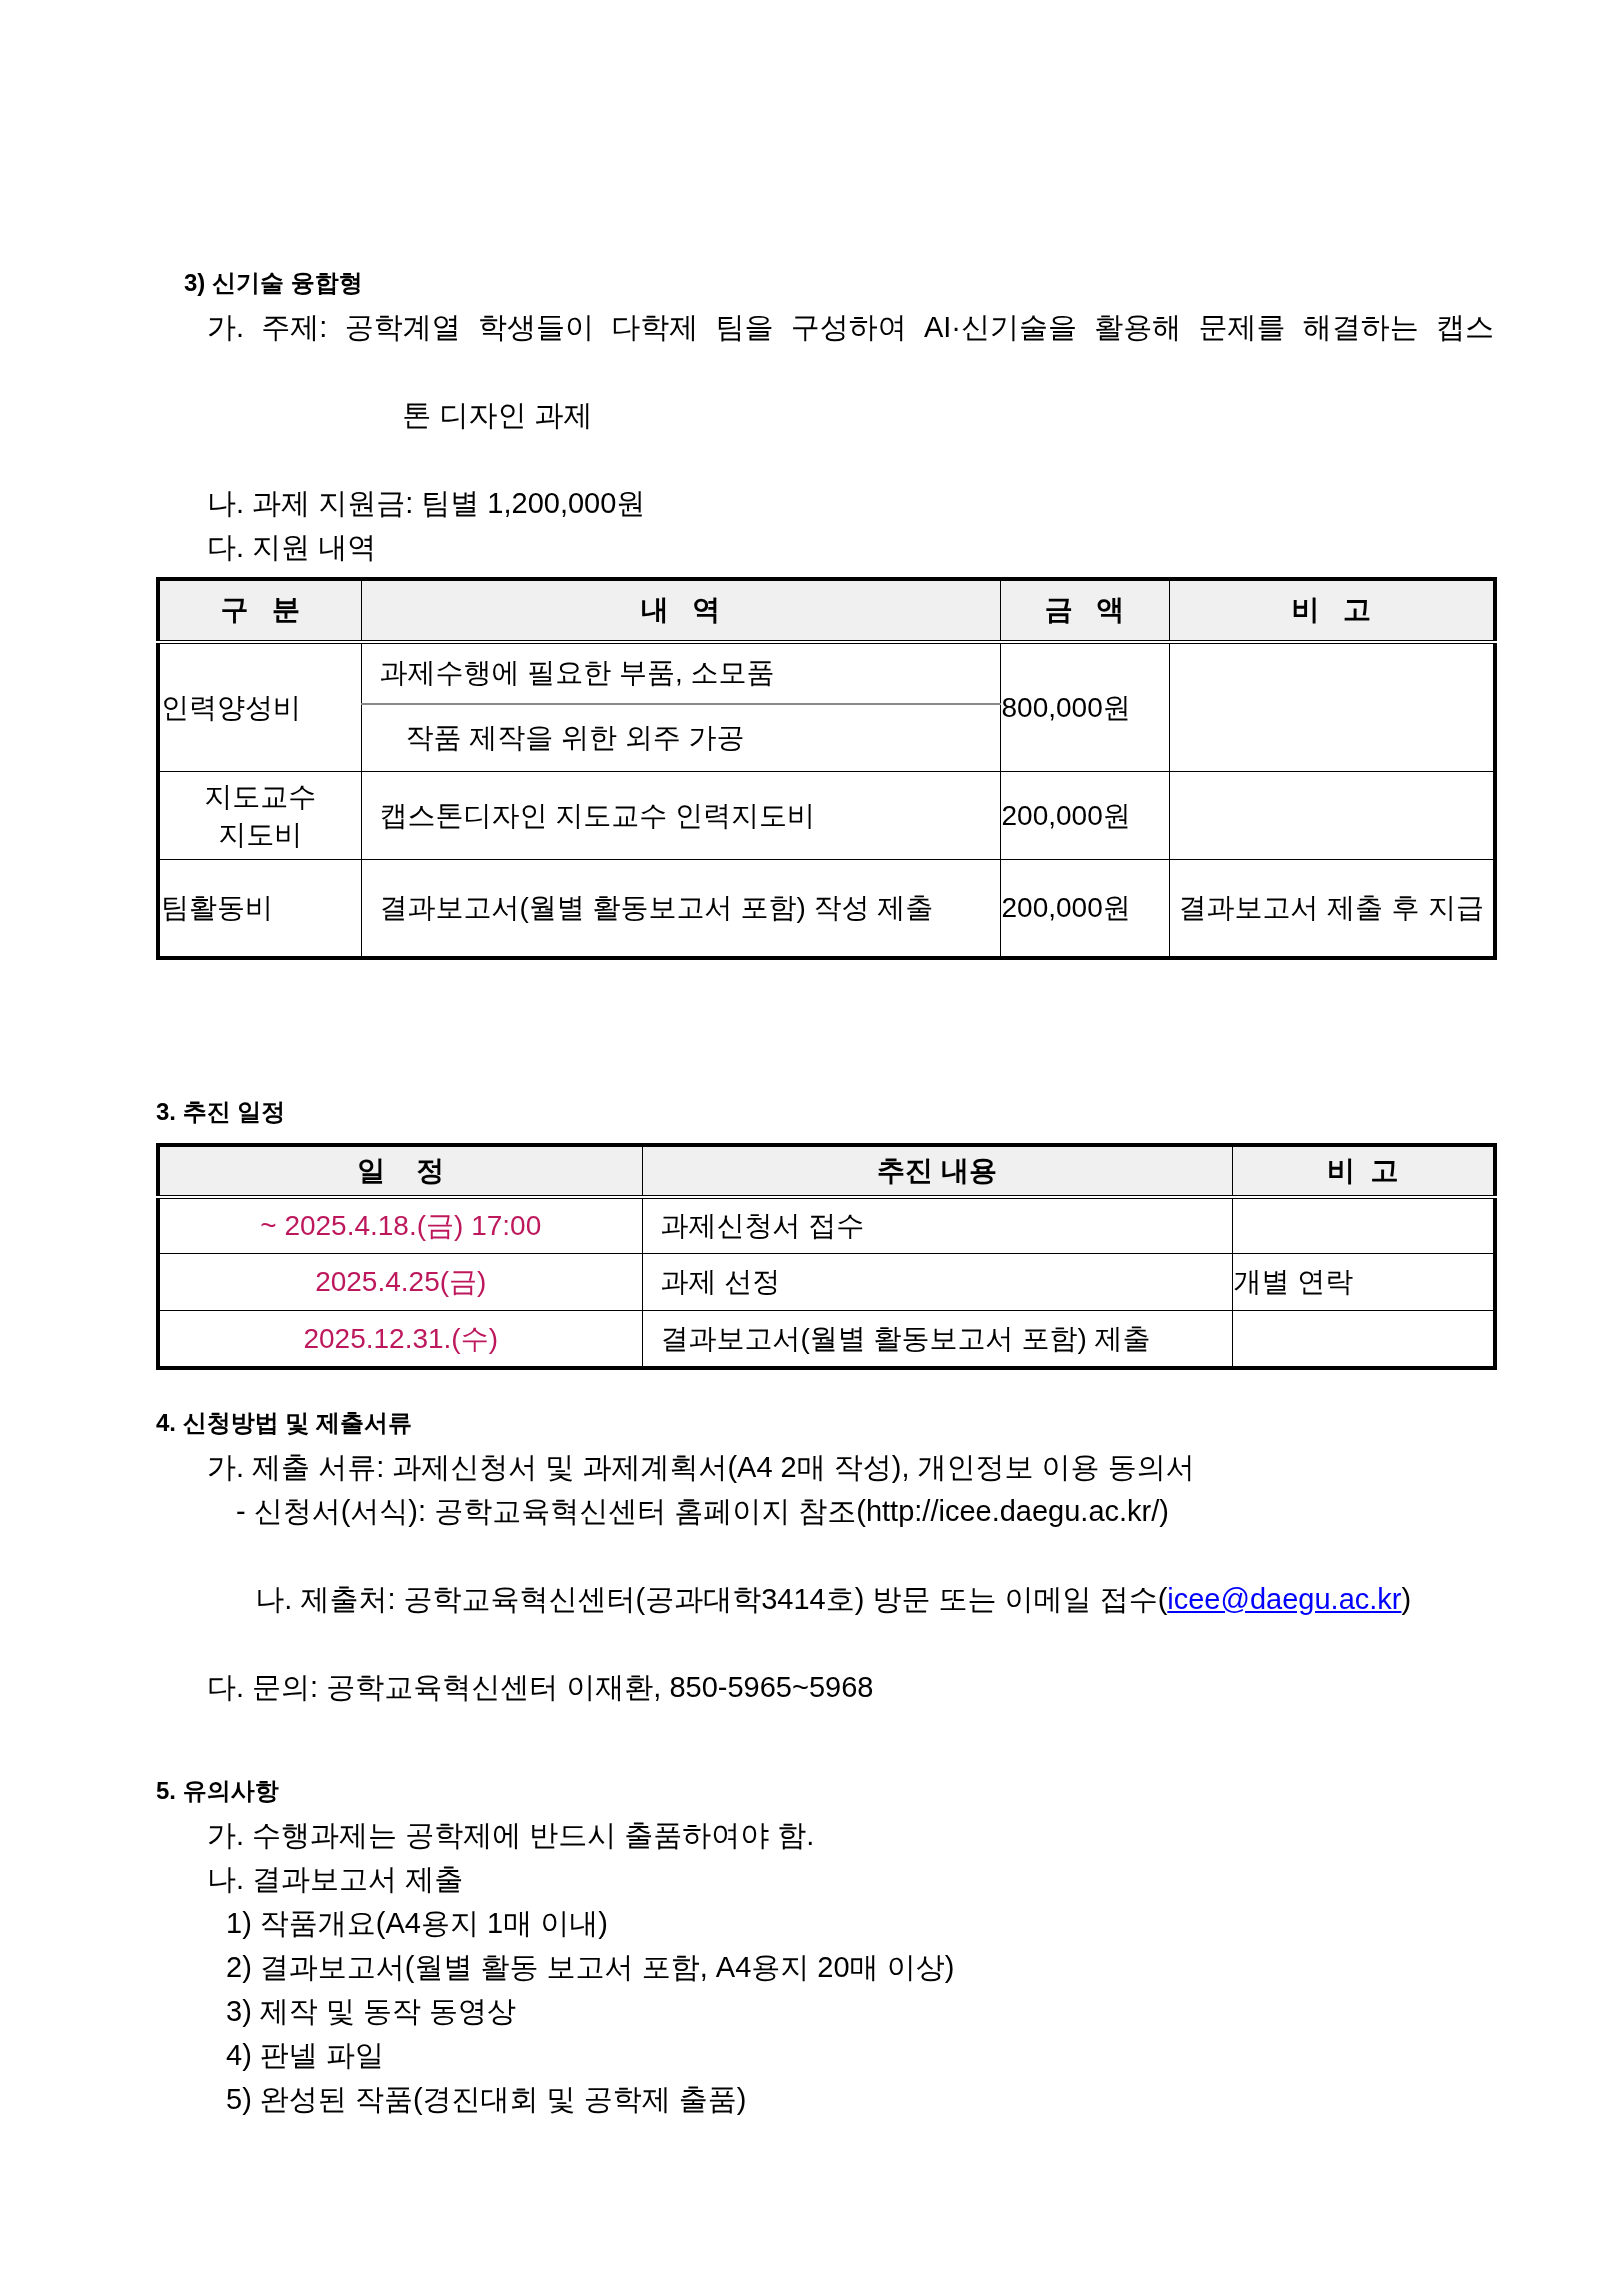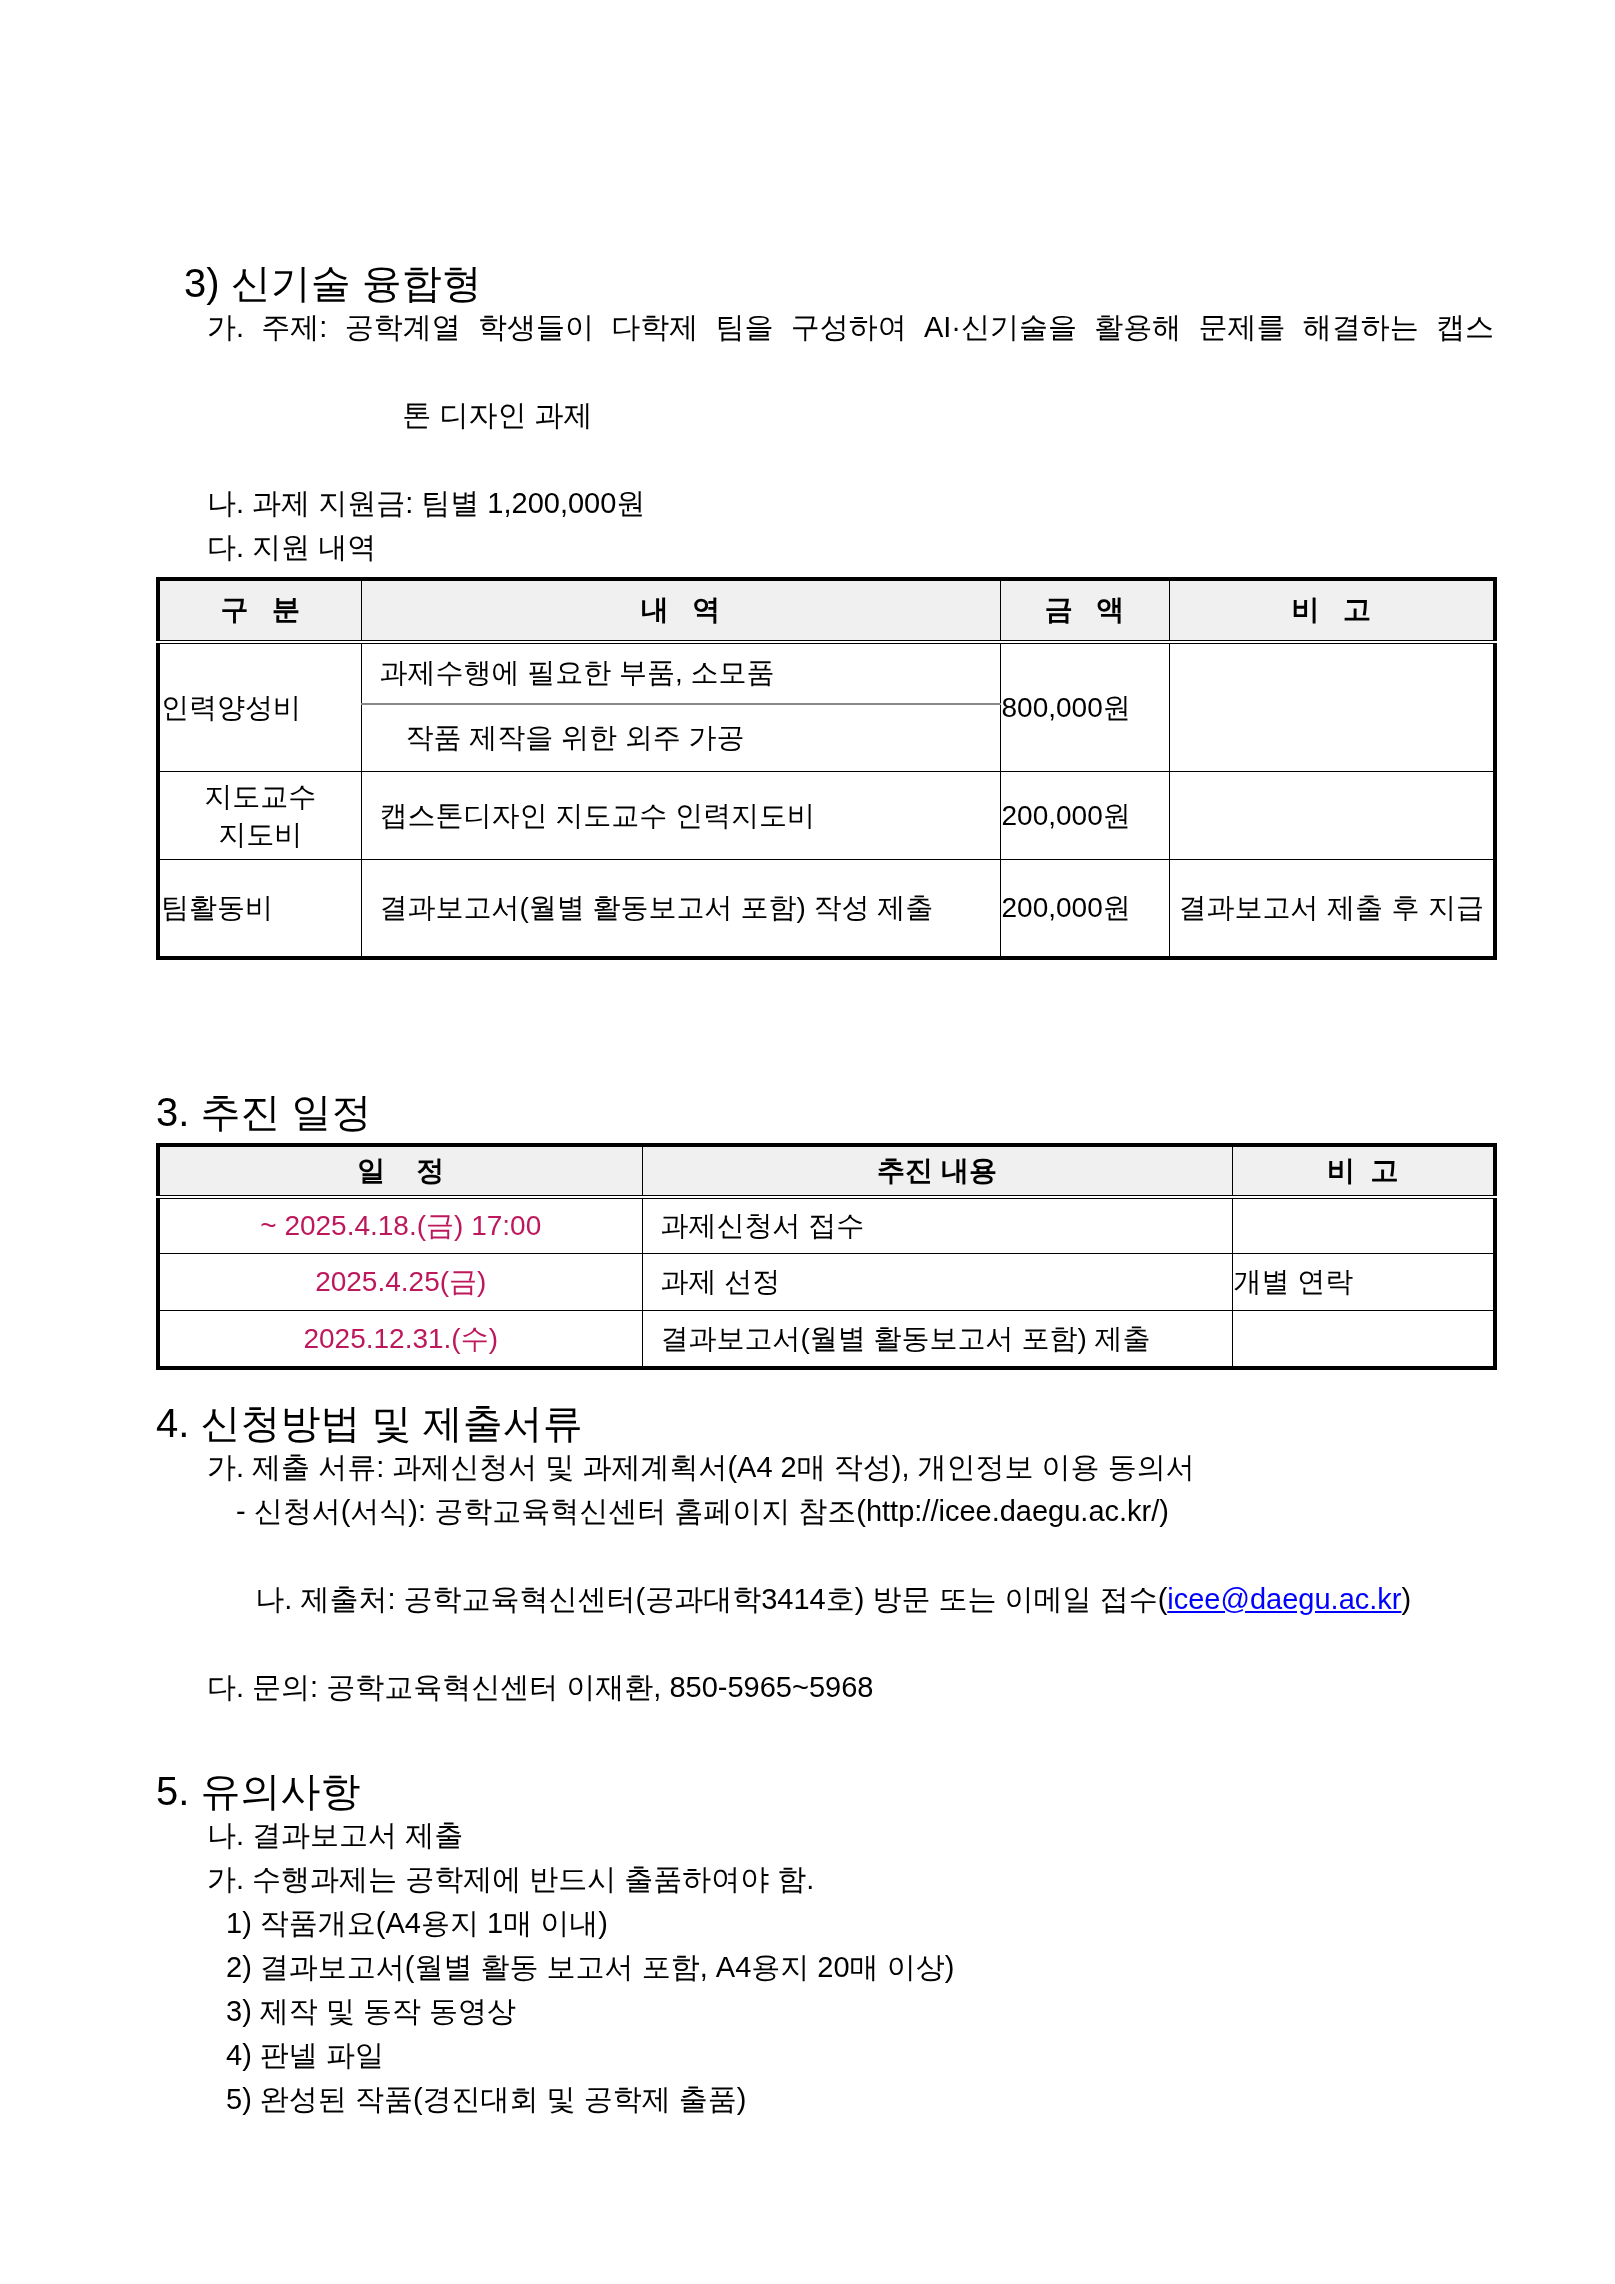--- a/index.html
+++ b/index.html
@@ -9,22 +9,22 @@
     height: 2284px;
     background: #ffffff;
     color: #000000;
     font-family: "Liberation Sans", "DejaVu Sans", sans-serif;
     font-size: 29px;
     overflow: hidden;
   }
   .content { padding: 261px 122px 0 156px; }
 
   .sec-heading {
-    font-weight: normal;
-    font-size: 40px;
+    font-weight: bold;
+    font-size: 24px;
     line-height: 44px;
     white-space: pre;
   }
   .sub-heading { margin-left: 28px; }
   .line { line-height: 44px; white-space: pre; }
   .indent-item { margin-left: 51px; }
   .indent-dash { margin-left: 80px; }
   .indent-num  { margin-left: 70px; }
   .wrap-cont   { margin-left: 147px; }
   .just-line   { text-align: justify; text-align-last: justify; white-space: normal; }
@@ -156,22 +156,22 @@
 
     <div class="sec-heading gap-apply">4. 신청방법 및 제출서류</div>
     <div class="line indent-item">가. 제출 서류: 과제신청서 및 과제계획서(A4 2매 작성), 개인정보 이용 동의서</div>
     <div class="line indent-dash">- 신청서(서식): 공학교육혁신센터 홈페이지 참조(http://icee.daegu.ac.kr/)</div>
     <div class="line indent-item">
       <span>나. 제출처: 공학교육혁신센터(공과대학3414호) 방문 또는 이메일 접수(</span><a class="email-link">icee@daegu.ac.kr</a><span>)</span>
     </div>
     <div class="line indent-item">다. 문의: 공학교육혁신센터 이재환, 850-5965~5968</div>
 
     <div class="sec-heading gap-notes">5. 유의사항</div>
+    <div class="line indent-item">가. 수행과제는 공학제에 반드시 출품하여야 함.</div>
     <div class="line indent-item">나. 결과보고서 제출</div>
-    <div class="line indent-item">가. 수행과제는 공학제에 반드시 출품하여야 함.</div>
     <div class="line indent-num">1) 작품개요(A4용지 1매 이내)</div>
     <div class="line indent-num">2) 결과보고서(월별 활동 보고서 포함, A4용지 20매 이상)</div>
     <div class="line indent-num">3) 제작 및 동작 동영상</div>
     <div class="line indent-num">4) 판넬 파일</div>
     <div class="line indent-num">5) 완성된 작품(경진대회 및 공학제 출품)</div>
 
   </div>
 </div>
 
 

